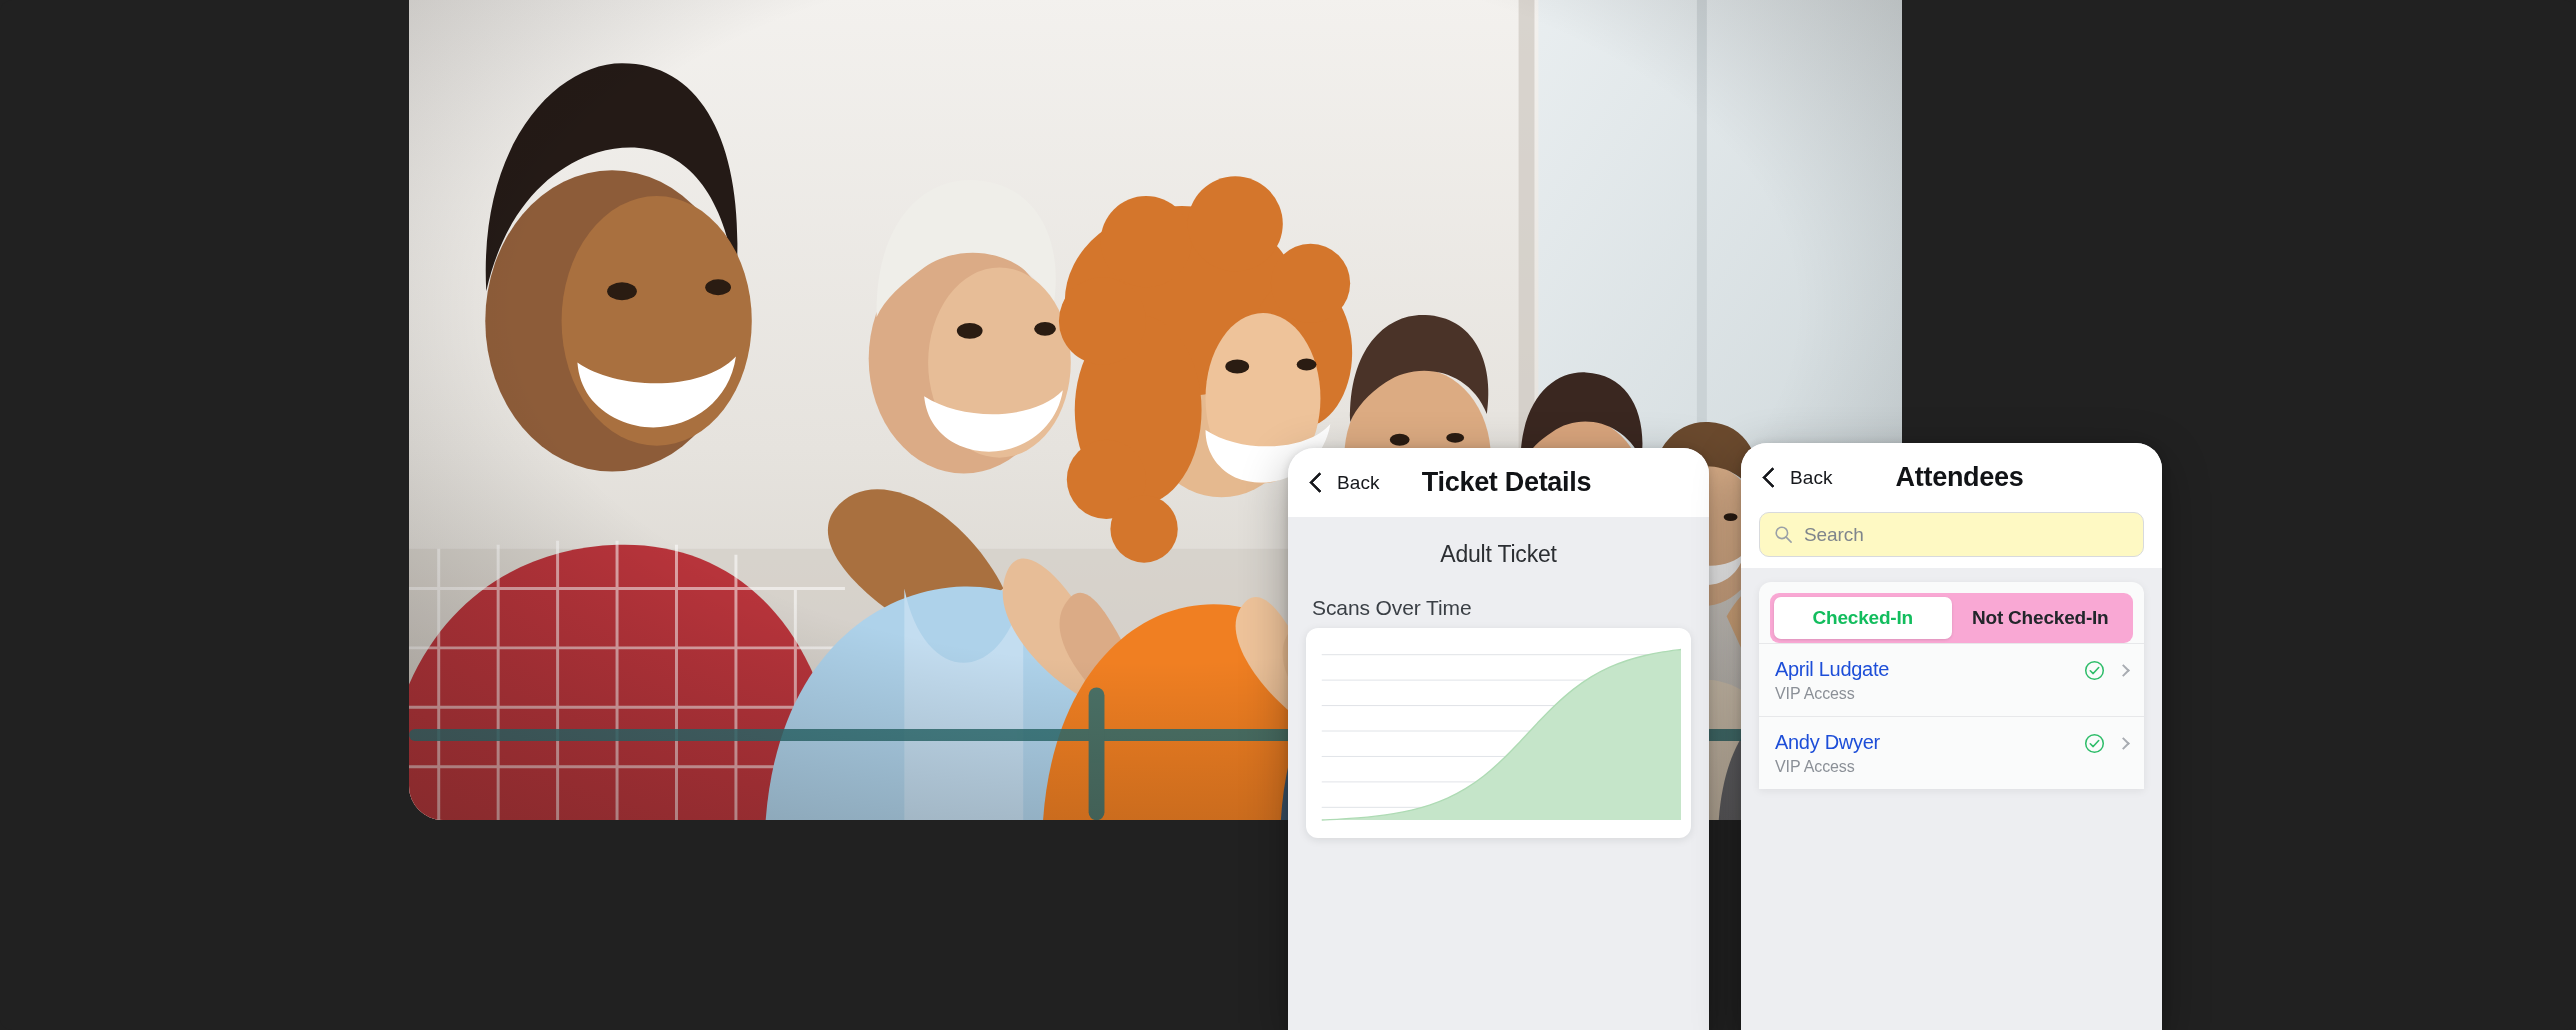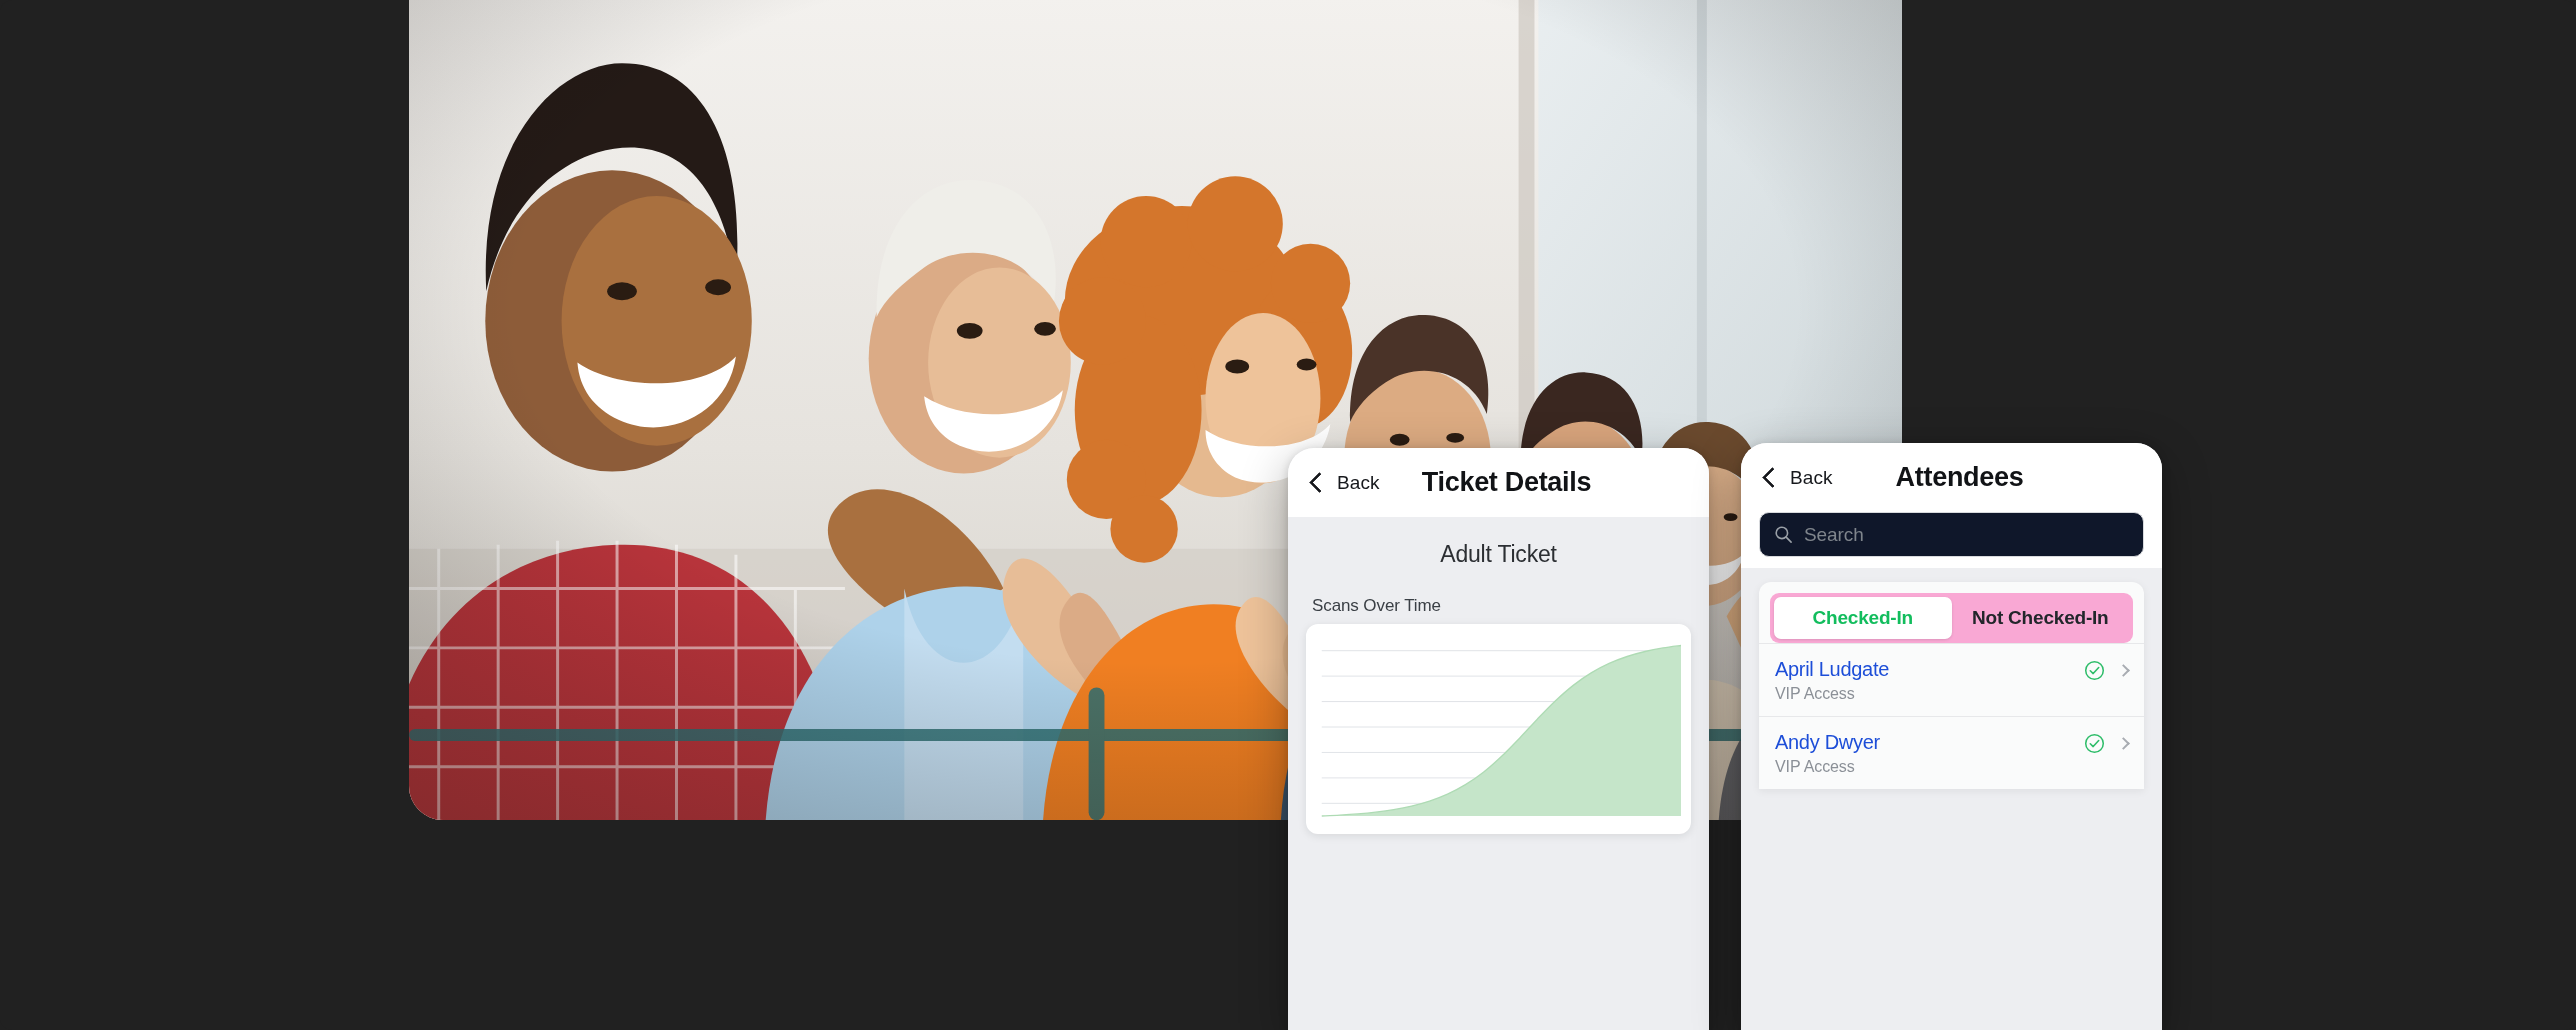--- a/index.html
+++ b/index.html
@@ -87,21 +87,21 @@
   }
   .stat { text-align: left; }
   .stat-value {
     font-size: 25px; font-weight: 700; color: #101316;
     letter-spacing: -0.4px; line-height: 1.12;
   }
   .stat-label { font-size: 17px; color: #2f3338; line-height: 1.25; margin-top: 1px; }
 
   .chart-section { margin-top: 28px; }
   .chart-heading {
-    font-size: 17px; color: #3a3f45;
+    font-size: 21px; color: #3a3f45;
     margin: 0 0 8px 6px; letter-spacing: -0.1px;
   }
   .chart-card {
     background: #ffffff;
     border-radius: 12px;
     box-shadow: 0 2px 8px rgba(22,26,32,.10);
     padding: 10px 10px 12px 10px;
     height: 210px;
   }
   .chart-card svg { display: block; width: 100%; height: 100%; }
@@ -115,21 +115,21 @@
     padding: 0 18px;
     justify-content: flex-start;
   }
   .att-top { position: relative; height: 69px; display: flex; align-items: center; padding-left: 6px; }
   .search-box {
     height: 45px;
     border: 1.3px solid #d8dadd;
     border-radius: 10px;
     display: flex; align-items: center;
     gap: 11px; padding: 0 14px;
-    background: #0f172a;
+    background: #fef9c3;
     cursor: text;
   }
   .search-icon { width: 19px; height: 19px; flex: 0 0 auto; }
   .search-placeholder { font-size: 19px; color: #7f858c; letter-spacing: -0.1px; }
 
   .att-body { padding: 14px 18px 0 18px; }
   .list-card {
     background: #fafbfb;
     border-radius: 12px 12px 0 0;
     overflow: hidden;

